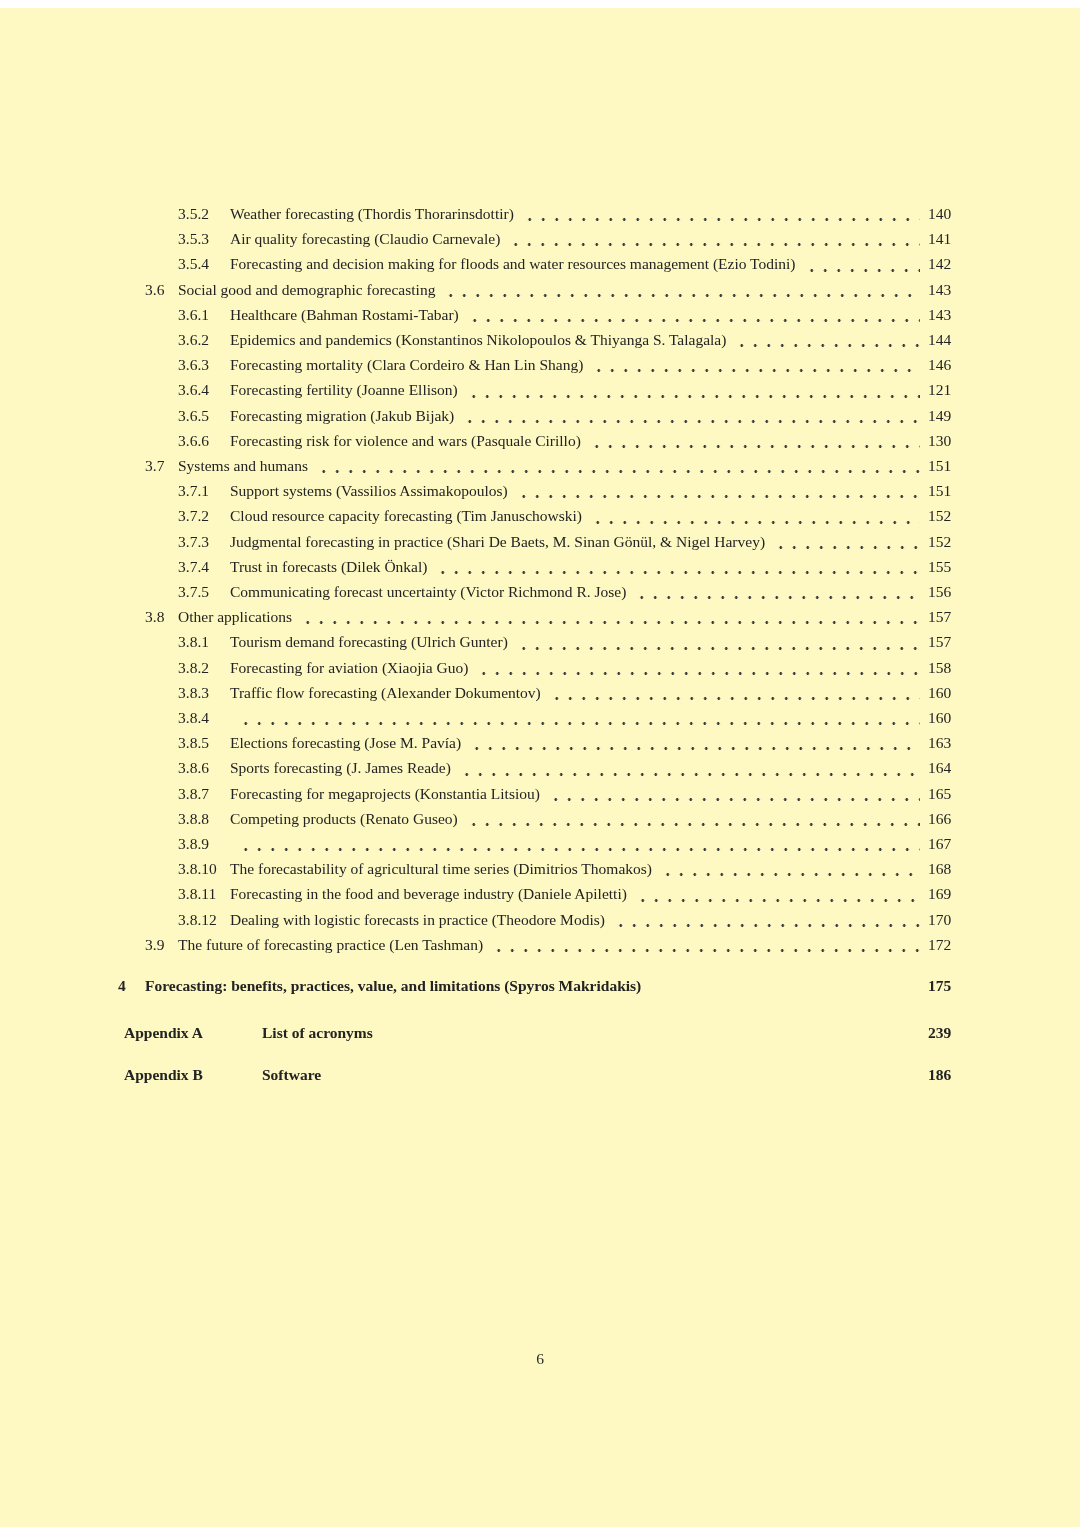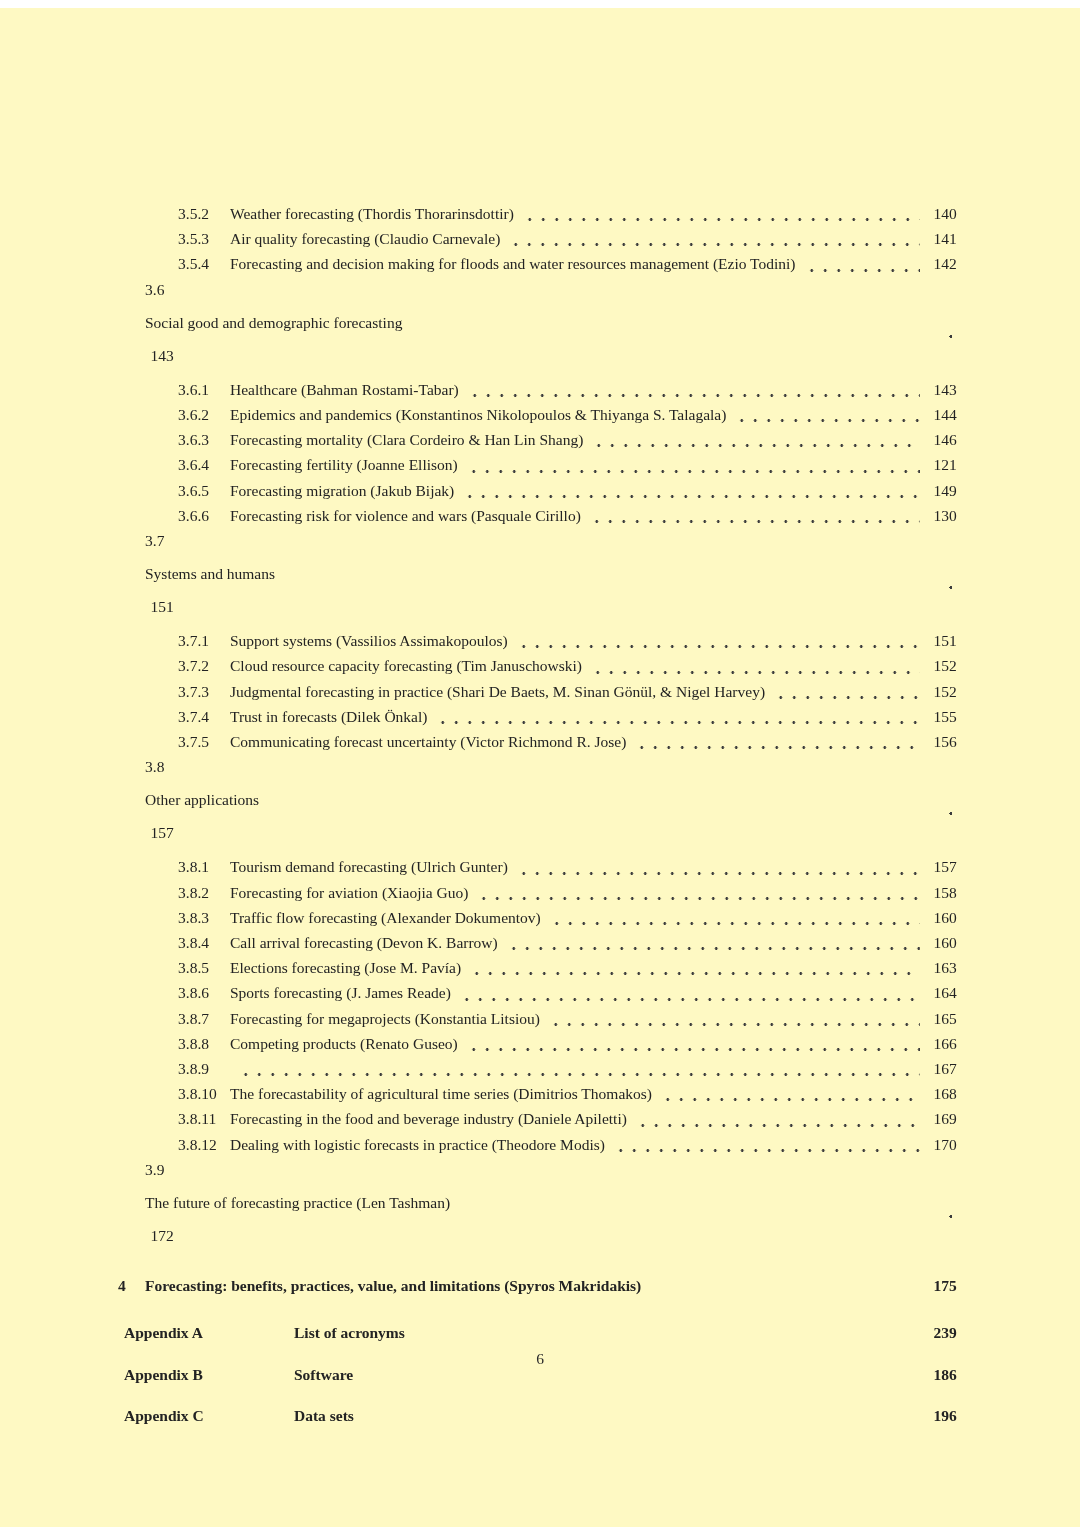--- a/index.html
+++ b/index.html
@@ -20,61 +20,60 @@
   .toc {
     padding: 193px 118px 0 118px;
     font-size: 15.5px;
   }
   .toc-row {
     display: flex;
     align-items: baseline;
     line-height: 25.2px;
     white-space: nowrap;
   }
-  .toc-row.level-1 { margin-left: 27px; flex-direction: column; }
+  .toc-row.level-1 { margin-left: 27px; }
   .toc-row.level-1 .num { width: 33px; flex: 0 0 33px; }
   .toc-row.level-2 { margin-left: 60px; }
   .toc-row.level-2 .num { width: 52px; flex: 0 0 52px; }
   .num { display: inline-block; }
   .title { display: inline-block; }
   .leader {
     flex: 1 1 auto;
     align-self: flex-end;
     height: 3px;
     margin: 0 8px 5px 9px;
     min-width: 10px;
     background-image: radial-gradient(circle, #3c3c3c 1.25px, rgba(0,0,0,0) 1.6px);
     background-size: 13.5px 3px;
     background-repeat: repeat-x;
     background-position: left bottom;
   }
   .pg {
     flex: 0 0 34px;
     width: 34px;
-    text-align: center;
+    text-align: left;
   }
   .spacer { flex: 1 1 auto; }
   .chapter-row {
     display: flex;
     align-items: baseline;
     line-height: 25.2px;
     margin-top: 16px;
     font-weight: bold;
     white-space: nowrap;
   }
   .chapter-row .num { width: 27px; flex: 0 0 27px; }
   .appendix-row {
     display: flex;
     align-items: baseline;
     line-height: 25.2px;
     margin-top: 16px;
     margin-left: 6px;
     font-weight: bold;
     white-space: nowrap;
-    gap: 32px;
   }
   .appendix-row:first-of-type { margin-top: 22px; }
   .appendix-row .app-label { width: 138px; flex: 0 0 138px; }
   .appendix-list { display: block; }
   .footer-pagenum {
     position: absolute;
     top: 1342px;
     left: 0;
     width: 100%;
     text-align: center;
@@ -225,21 +224,20 @@
 
         <div class="toc-row level-2">
           <span class="num">3.8.3</span>
           <span class="title">Traffic flow forecasting (Alexander Dokumentov)</span>
           <span class="leader"></span>
           <span class="pg">160</span>
         </div>
 
         <div class="toc-row level-2">
           <span class="num">3.8.4</span>
-          <span class="title">Call arrival forecasting (Devon K. Barrow)</span>
           <span class="leader"></span>
           <span class="pg">160</span>
         </div>
 
         <div class="toc-row level-2">
           <span class="num">3.8.5</span>
           <span class="title">Elections forecasting (Jose M. Pavía)</span>
           <span class="leader"></span>
           <span class="pg">163</span>
         </div>
@@ -316,24 +314,18 @@
           <span class="pg">239</span>
         </div>
 
         <div class="appendix-row">
           <span class="app-label">Appendix B</span>
           <span class="title">Software</span>
           <span class="spacer"></span>
           <span class="pg">186</span>
         </div>
 
-        <div class="appendix-row">
-          <span class="app-label">Appendix C</span>
-          <span class="title">Data sets</span>
-          <span class="spacer"></span>
-          <span class="pg">196</span>
-        </div>
       </div>
 
   </div>
 
   <div class="footer-pagenum">6</div>
 </div>
 
 </body></html>

